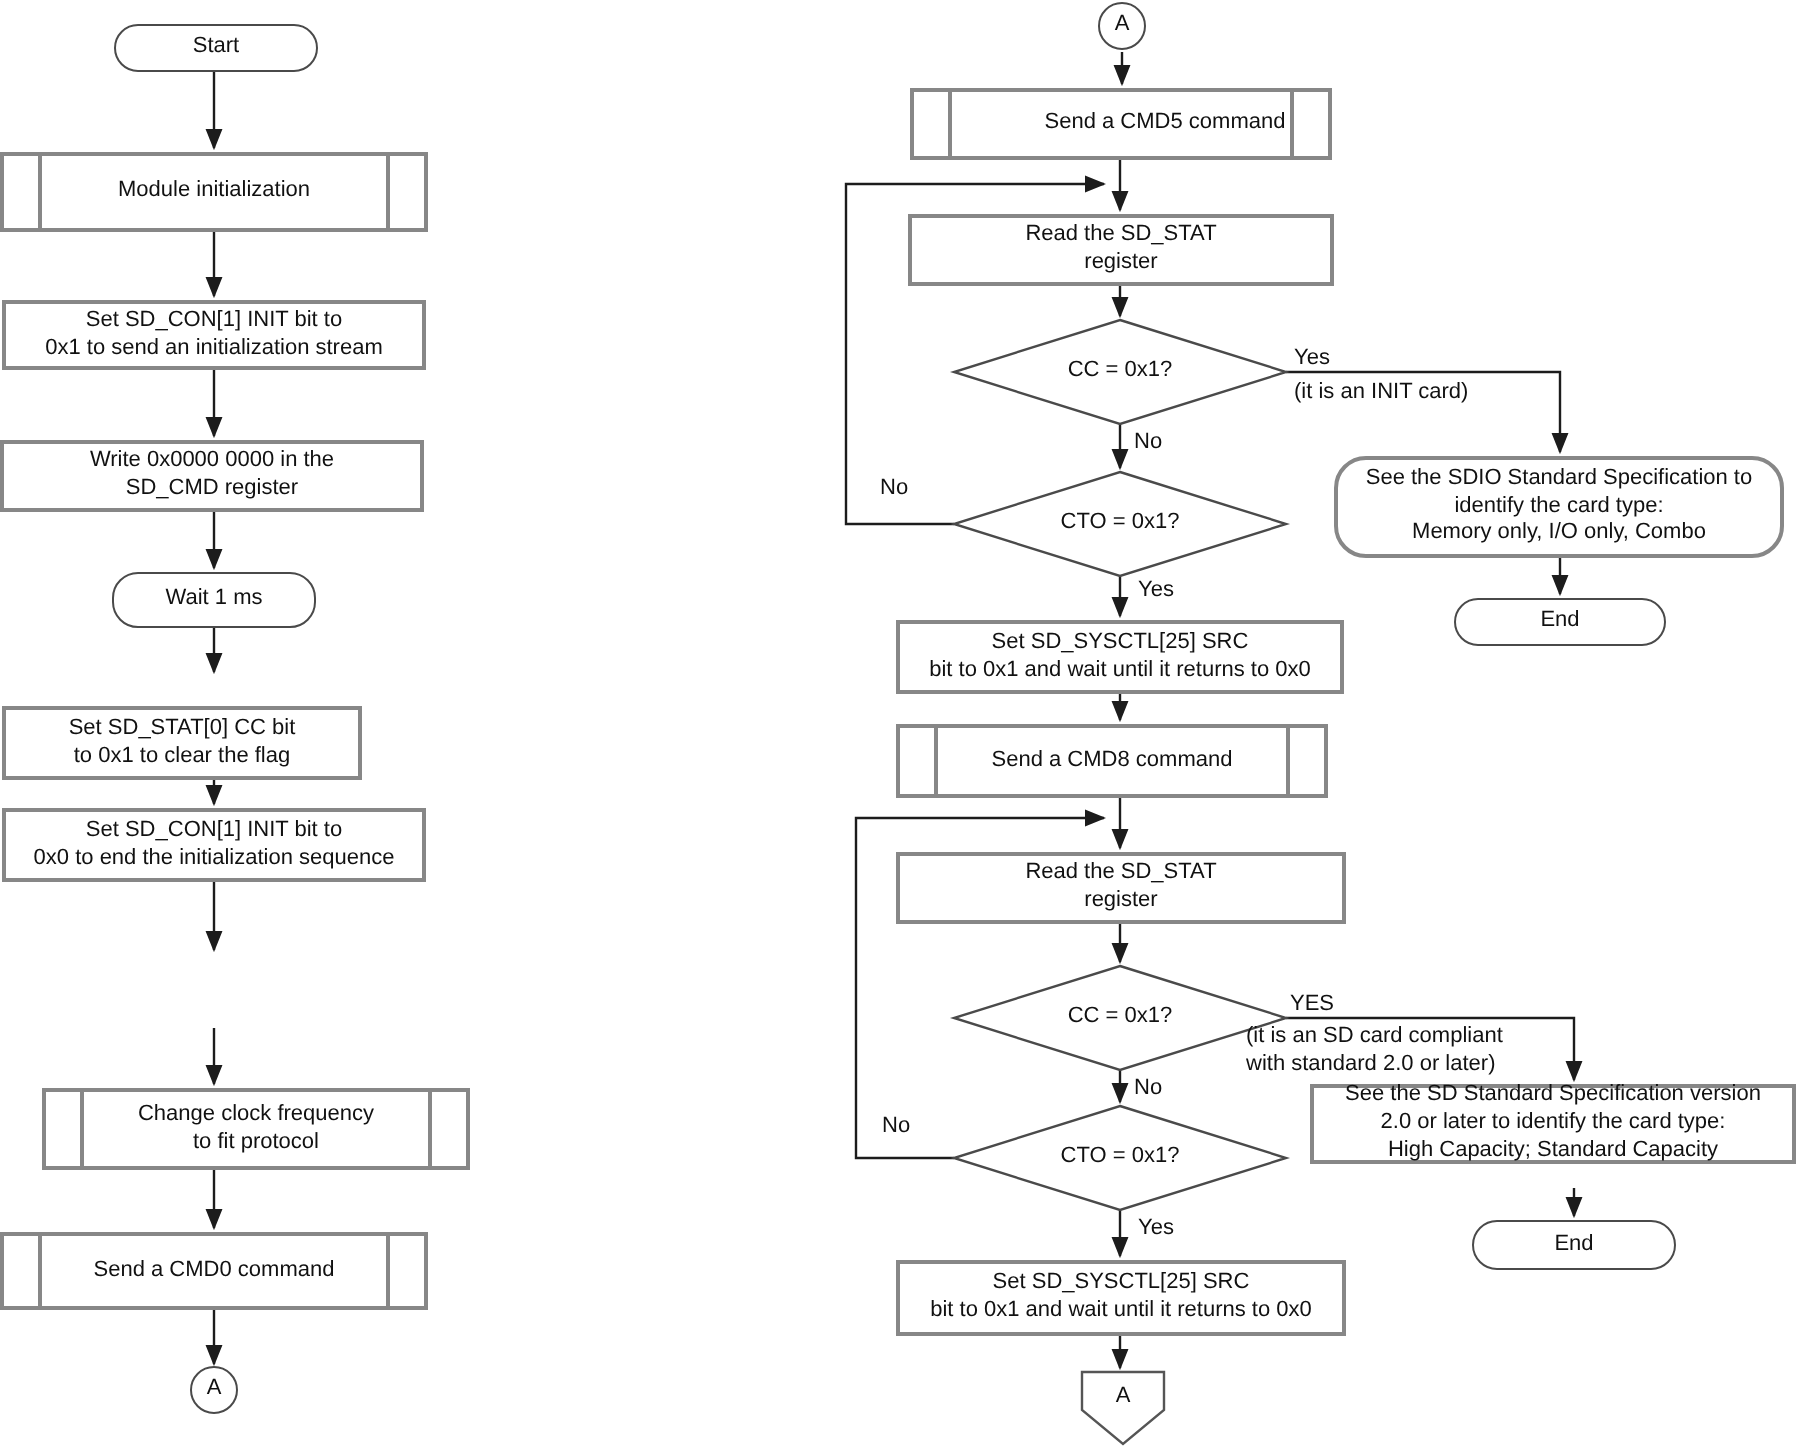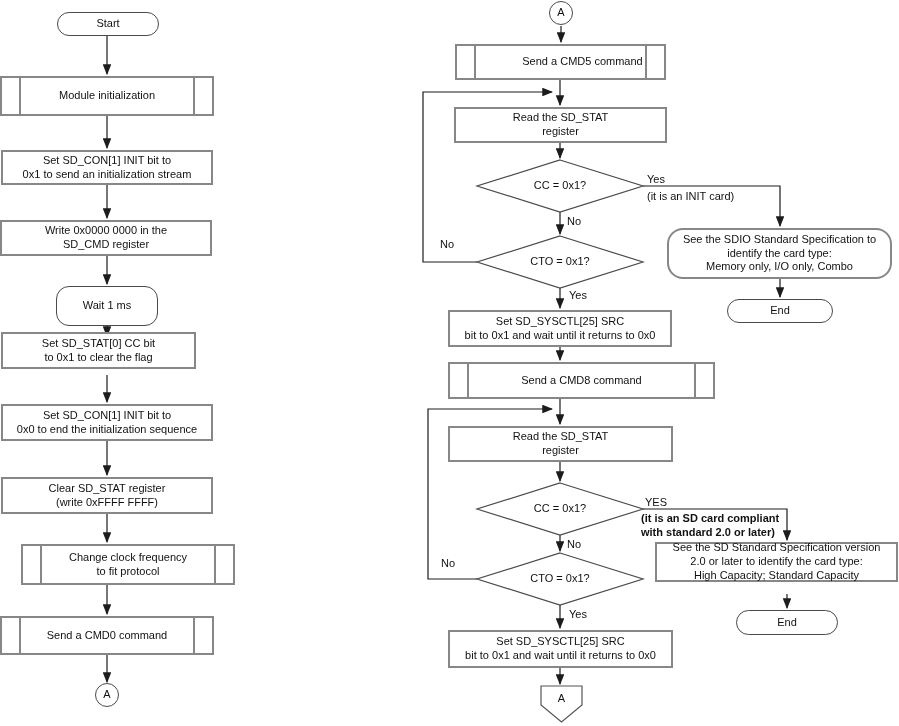--- a/index.html
+++ b/index.html
@@ -81,62 +81,60 @@
       <polygon points="541,686 582,686 582,705 561.5,722 541,705" stroke="#555555"></polygon>
     </g>
   </svg>
 
   <div class="node term" style="left:57px; top:12px; width:102px; height:24px;">Start</div>
   <div class="node pre" style="left:0px; top:76px; width:214px; height:40px;">Module initialization</div>
   <div class="node proc" style="left:1px; top:150px; width:212px; height:35px;">Set SD_CON[1] INIT bit to
 0x1 to send an initialization stream</div>
   <div class="node proc" style="left:0; top:220px; width:212px; height:36px;">Write 0x0000 0000 in the
 SD_CMD register</div>
-  <div class="node term" style="left:56px; top:286px; width:102px; height:40px;text-align:center;">Wait 1 ms</div>
-  <div class="node proc" style="left:1px; top:332px; width:195px; height:37px;">Set SD_STAT[0] CC bit
+  <div class="node term" style="left:56px; top:286px; width:102px; height:28px;text-align:center;">Wait 1 ms</div>
+  <div class="node proc" style="left:1px; top:353px; width:180px; height:37px;">Set SD_STAT[0] CC bit
 to 0x1 to clear the flag</div>
   <div class="node proc" style="left:1px; top:404px; width:212px; height:37px;">Set SD_CON[1] INIT bit to
 0x0 to end the initialization sequence</div>
-  <div class="node proc" style="left:1px; top:477px; width:212px; height:37px;">Clear SD_STAT register
-(write 0xFFFF FFFF)</div>
   <div class="node pre" style="left:0px; top:544px; width:214px; height:41px;margin-left:21px;">Change clock frequency
 to fit protocol</div>
   <div class="node pre" style="left:0px; top:616px; width:214px; height:39px;">Send a CMD0 command</div>
   <div class="node circ" style="left:95px; top:683px; width:24px; height:24px;">A</div>
 
   <div class="node circ" style="left:549px; top:1px; width:24px; height:24px;">A</div>
   <div class="node pre" style="left:455px; top:44px; width:211px; height:36px;padding-left:44px;">Send a CMD5 command</div>
   <div class="node proc" style="left:454px; top:107px; width:213px; height:36px;">Read the SD_STAT
 register</div>
   <div class="plain" style="left:487px; top:168px; width:146px; height:36px;">CC = 0x1?</div>
   <div class="plain" style="left:487px; top:244px; width:146px; height:36px;">CTO = 0x1?</div>
   <div class="node proc" style="left:667px; top:228px; width:225px; height:51px;border-radius:16px;">See the SDIO Standard Specification to
 identify the card type:
 Memory only, I/O only, Combo</div>
   <div class="node term" style="left:727px; top:299px; width:106px; height:24px;">End</div>
   <div class="node proc" style="left:448px; top:310px; width:224px; height:37px;">Set SD_SYSCTL[25] SRC
 bit to 0x1 and wait until it returns to 0x0</div>
-  <div class="node pre" style="left:448px; top:362px; width:267px; height:37px;">Send a CMD8 command</div>
+  <div class="node pre" style="left:448px; top:362px; width:216px; height:37px;">Send a CMD8 command</div>
   <div class="node proc" style="left:448px; top:426px; width:225px; height:36px;">Read the SD_STAT
 register</div>
   <div class="plain" style="left:487px; top:491px; width:146px; height:36px;">CC = 0x1?</div>
   <div class="plain" style="left:487px; top:561px; width:146px; height:36px;">CTO = 0x1?</div>
   <div class="node proc" style="left:655px; top:542px; width:243px; height:40px;">See the SD Standard Specification version
 2.0 or later to identify the card type:
 High Capacity; Standard Capacity</div>
   <div class="node term" style="left:736px; top:610px; width:102px; height:25px;">End</div>
   <div class="node proc" style="left:448px; top:630px; width:225px; height:38px;">Set SD_SYSCTL[25] SRC
 bit to 0x1 and wait until it returns to 0x0</div>
   <div class="plain" style="left:541px; top:688px; width:41px; height:22px;">A</div>
 
   <div class="elabel" style="left:647px; top:172px;">Yes</div>
   <div class="elabel" style="left:647px; top:189px;">(it is an INIT card)</div>
   <div class="elabel" style="left:567px; top:214px;">No</div>
   <div class="elabel" style="left:440px; top:237px;">No</div>
   <div class="elabel" style="left:569px; top:288px;">Yes</div>
   <div class="elabel" style="left:645px; top:495px;">YES</div>
-  <div class="elabel" style="left:641px; top:511px;font-weight:bold;">(it is an SD card compliant
+  <div class="elabel" style="left:623px; top:511px;">(it is an SD card compliant
 with standard 2.0 or later)</div>
   <div class="elabel" style="left:567px; top:537px;">No</div>
   <div class="elabel" style="left:441px; top:556px;">No</div>
   <div class="elabel" style="left:569px; top:607px;">Yes</div>
 
 </div>
 
 </body></html>

